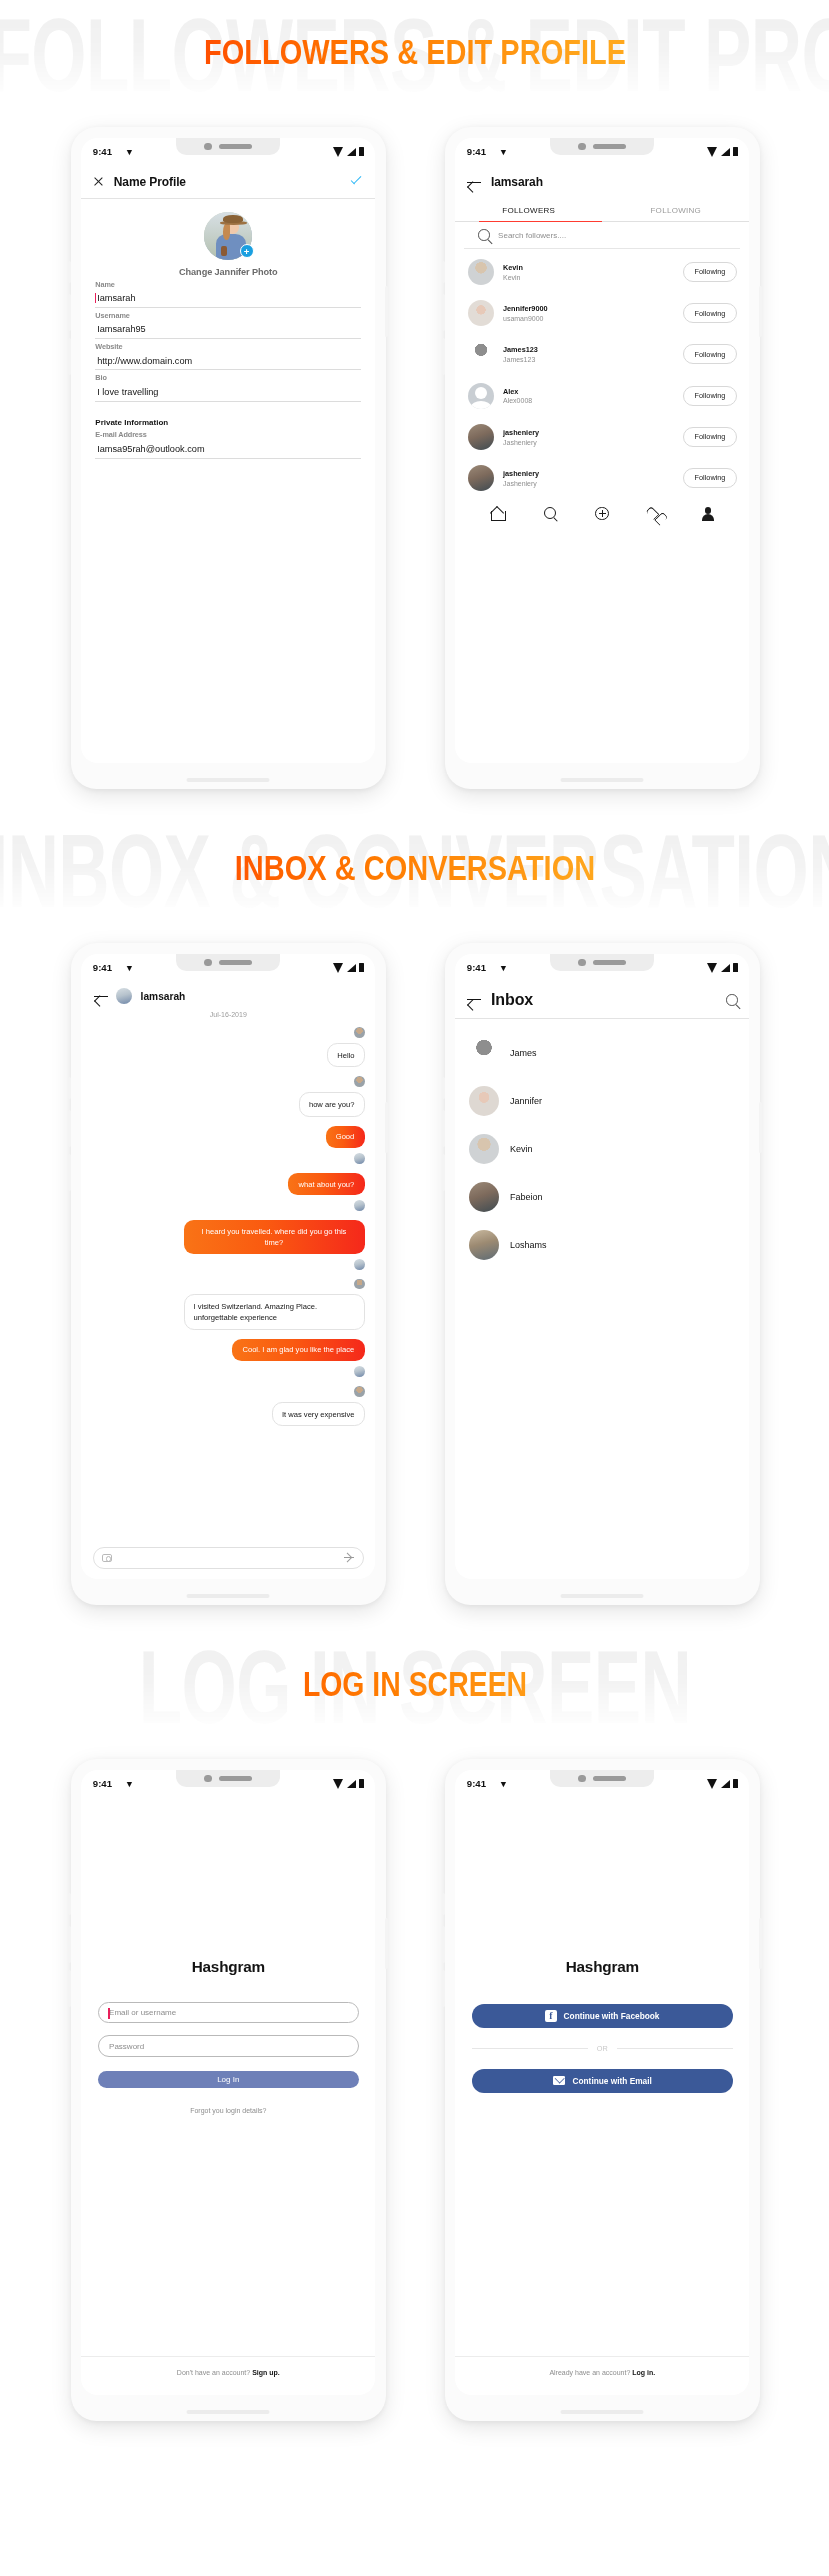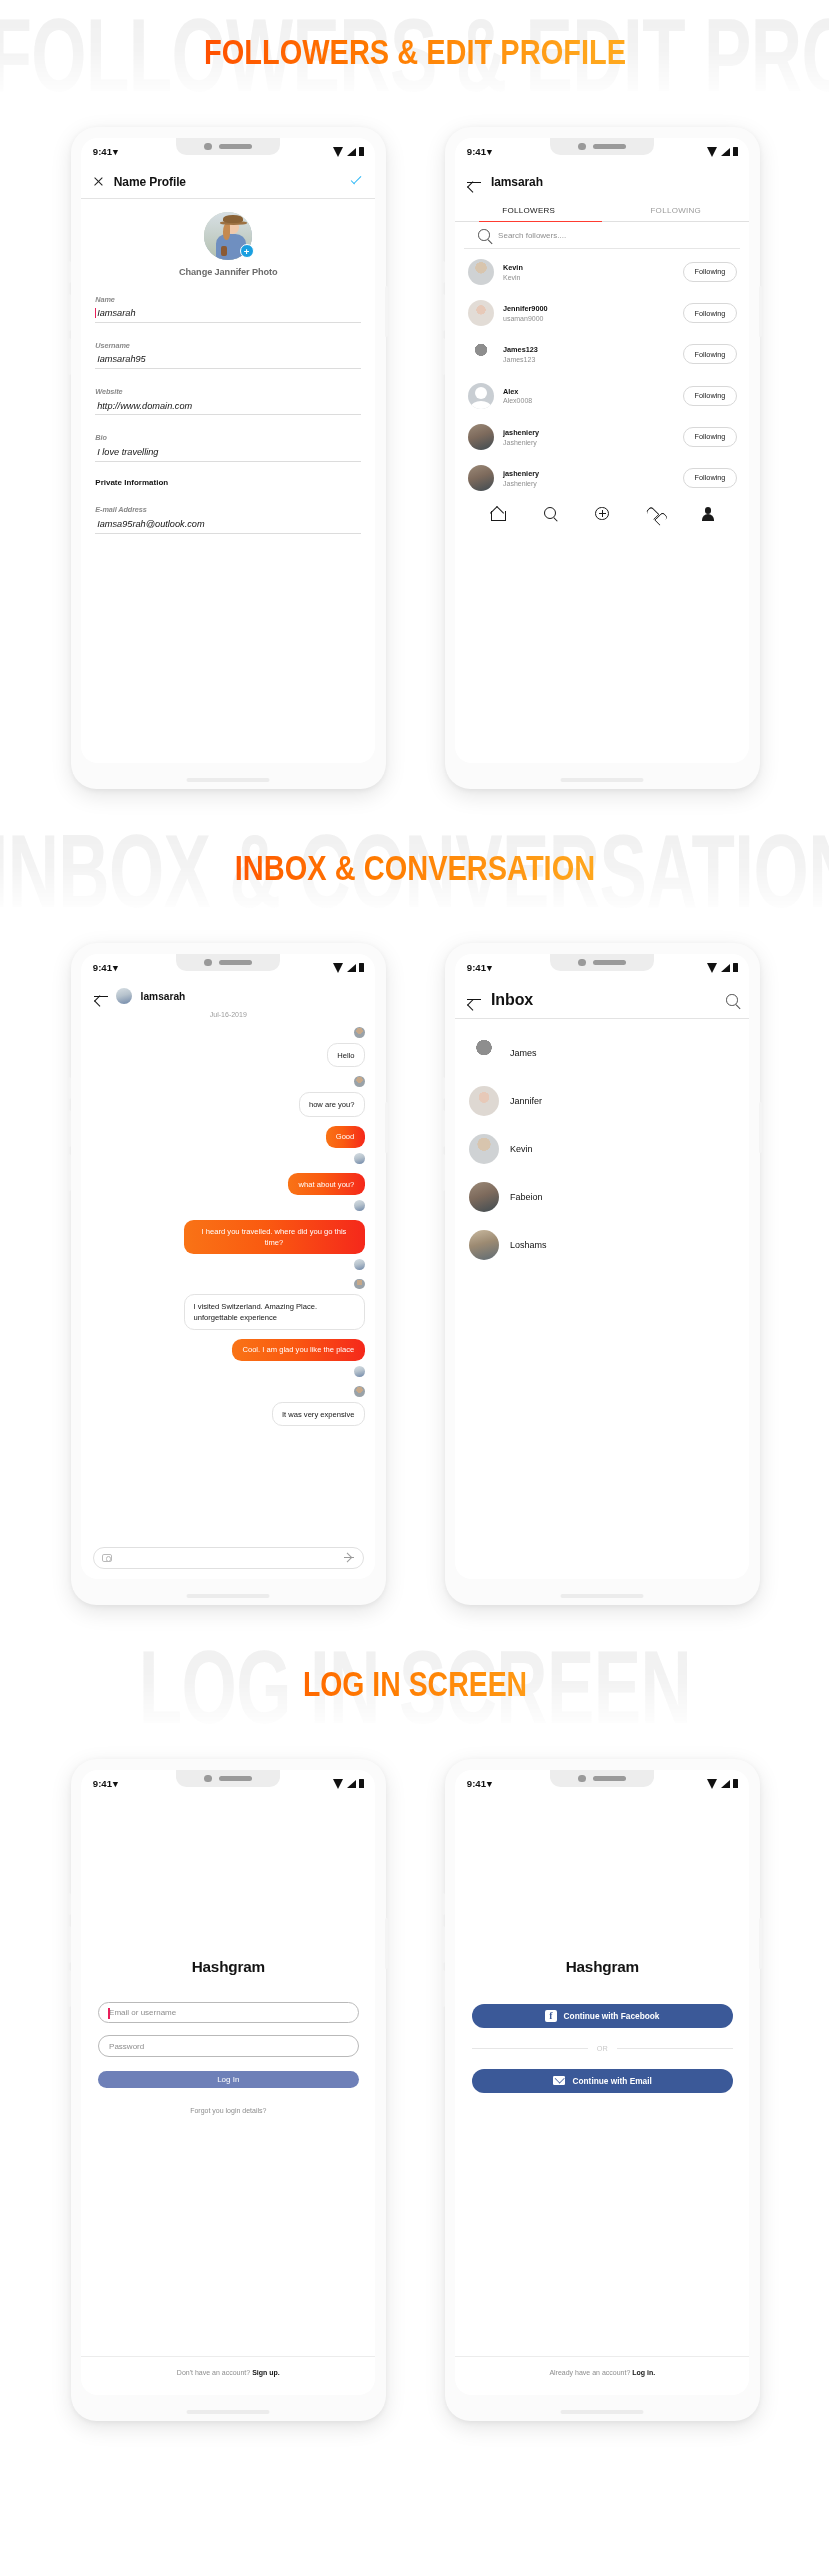--- a/index.html
+++ b/index.html
@@ -70,21 +70,21 @@
   .btn-side.l2 { left:-2.5px; top:167px; width:3.2px; height:37px; }
   .btn-side.l3 { left:-2.5px; top:211px; width:3.2px; height:37px; }
   .btn-side.r1 { right:-2.5px; top:159px; width:3.2px; height:51px; }
 
   
   .statusbar {
     position: relative; height: 28px;
     display: flex; align-items: center; justify-content: space-between;
     padding: 0 11.5px; font-size: 9.6px; font-weight: 700; color: #111;
   }
-  .sb-left { display:flex; align-items:center; gap:1px; }
+  .sb-left { display:flex; align-items:center; gap:15px; }
   .sb-right { display:flex; align-items:center; gap:3.2px; }
   .notch {
     position:absolute; left:50%; transform:translateX(-50%); top:0;
     width:104px; height:17px; background:#ededed;
     border-bottom-left-radius:10.2px; border-bottom-right-radius:10.2px;
     display:flex; align-items:center; justify-content:center; gap:7.6px;
   }
   .notch .cam { width:7.6px; height:7.6px; border-radius:50%; background:#9a9a9a; }
   .notch .spk { width:33px; height:4.5px; border-radius:2.5px; background:#9a9a9a; }
   .ic-wifi { width:0;height:0; border-left:5.7px solid transparent; border-right:5.7px solid transparent; border-top:10.2px solid #111; }
@@ -127,21 +127,21 @@
   .av-jacket{position:absolute;left:24%;top:46%;width:62%;height:56%;background:#6f8fc0;border-radius:36% 36% 10% 10%;}
   .av-cup{position:absolute;left:34%;top:72%;width:13%;height:20%;background:#8b5a34;border-radius:1.9px;}
   .badge-plus {
     position:absolute; right:-1.3px; bottom:1.3px; width:14px; height:14px; border-radius:50%;
     background:#1a9fe0; border:1.6px solid #fff; color:#fff;
     display:flex; align-items:center; justify-content:center;
     font-size:9.6px; font-weight:700; line-height:1;
   }
   .change-photo { text-align:center; margin-top:7px; font-size:9.2px; font-weight:700; color:#6b6b6b; letter-spacing:-0.1px; }
 
-  .field { margin-top: 18px; border-bottom:0.6px solid #dcdcdc; padding-bottom:3.8px;font-style:italic; }
+  .field { margin-top: 3px; border-bottom:0.6px solid #dcdcdc; padding-bottom:3.8px; }
   .field-label { font-size:7.3px; color:#8a8a8a; font-weight:700; letter-spacing:-0.1px; }
   .field-value { font-size:9.2px; color:#141414; margin-top:4.5px; position:relative; padding-left:1.9px; }
   .field-value.caret::before{
     content:""; position:absolute; left:0; top:0px; width:1.1px; height:9.6px; background:#e8205a;
   }
   .section-title { margin-top: 16.6px; font-size:8px; color:#141414; font-weight:700; }
 
   
   .tabs { display:flex; position:relative; }
   .tab { flex:1; text-align:center; padding:7px 0 6.4px; font-size:8px; color:#9a9a9a; letter-spacing:0.3px; }

